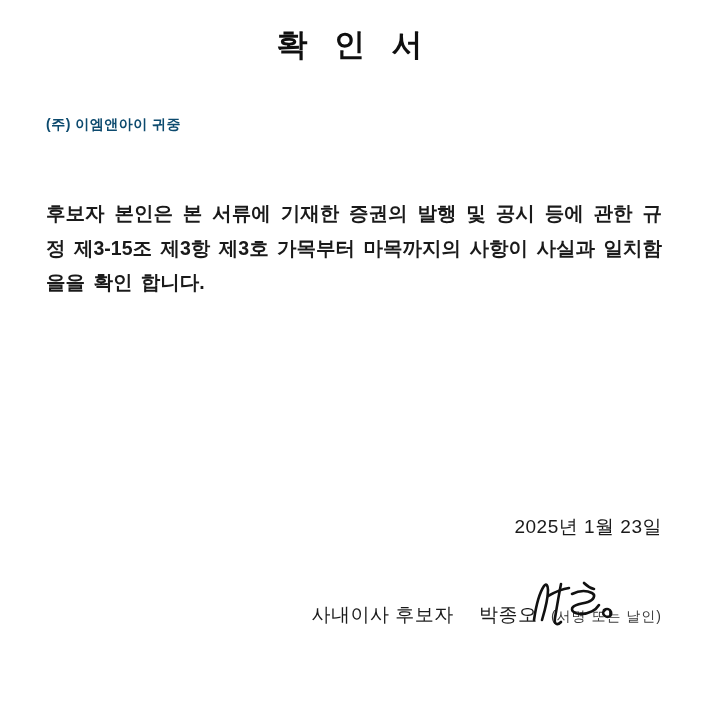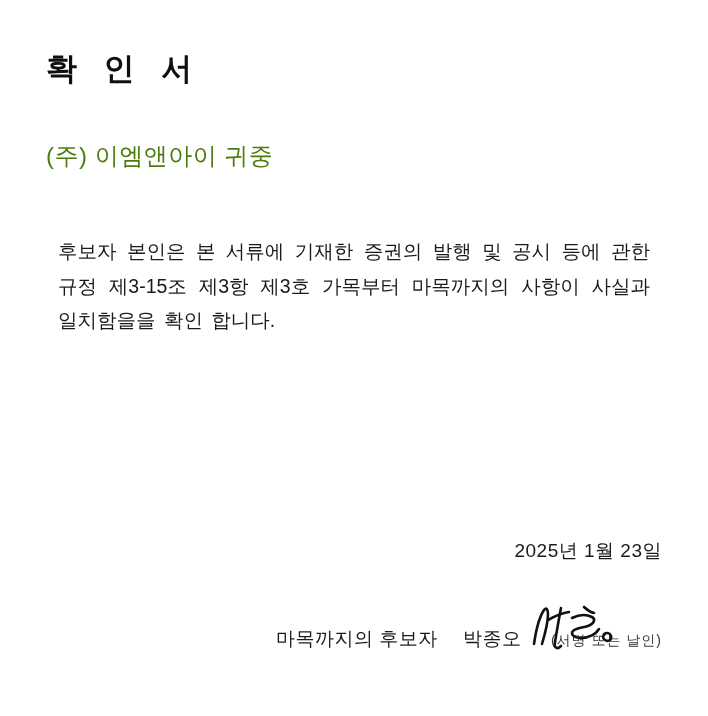--- a/index.html
+++ b/index.html
@@ -18,45 +18,48 @@
 
   .page {
     width: 708px;
     height: 716px;
     position: relative;
     box-sizing: border-box;
     padding: 0 46px;
   }
 
   .doc-title {
+    text-align: center;
     font-size: 31px;
     font-weight: bold;
     letter-spacing: 9px;
-    margin-top: 48px;
+    margin-top: 24px;
     color: #0f0f0f;
   }
 
   .addressee {
     margin-top: 50px;
-    font-size: 24px;
+    font-size: 14px;
     letter-spacing: 0.5px;
-    color: #4d7c0f;
+    color: #0c4a6e;
+    font-weight: bold;
   }
 
   .body-text {
     margin-top: 62px;
     font-size: 19.5px;
     line-height: 1.78;
     text-align: justify;
     text-justify: inter-word;
     color: #1a1a1a;
     word-spacing: 3px;
   }
   .body-text p {
-    margin: 12px;
+    margin: 0;
+    font-weight: bold;
   }
 
   .date-line {
     position: absolute;
     right: 46px;
     top: 490px;
     font-size: 19px;
     letter-spacing: 0.5px;
     color: #1a1a1a;
   }
@@ -74,21 +77,21 @@
   .signer-role {
     letter-spacing: 0.5px;
   }
   .signer-name {
     margin-left: 20px;
     letter-spacing: 0.5px;
   }
   .seal-note {
     position: relative;
     display: inline-block;
-    margin-left: 24px;
+    margin-left: 8px;
     font-size: 14px;
     color: #3a3a3a;
     letter-spacing: 1px;
   }
 
   .signature-mark {
     position: absolute;
     left: 528px;
     top: 556px;
     width: 92px;
@@ -108,21 +111,21 @@
 
   <div class="addressee">(주) 이엠앤아이 귀중</div>
 
   <div class="body-text">
     <p>후보자 본인은 본 서류에 기재한 증권의 발행 및 공시 등에 관한 규정 제3-15조 제3항 제3호 가목부터 마목까지의 사항이 사실과 일치함을을 확인 합니다.</p>
   </div>
 
   <div class="date-line">2025년 1월 23일</div>
 
   <div class="signature-line">
-    <span class="signer-role">마목까지의 후보자</span>
+    <span class="signer-role">사내이사 후보자</span>
     <span class="signer-name">박종오</span>
     <span class="seal-note">(서명 또는 날인)</span>
   </div>
 
   <div class="signature-mark">
     <svg width="92" height="52" viewBox="0 0 92 52" fill="none" xmlns="http://www.w3.org/2000/svg">
       <g stroke="#111111" stroke-width="2.6" stroke-linecap="round" stroke-linejoin="round" fill="none">
         <path d="M6 40 C8 26, 12 12, 16 6 C18 3, 20 5, 20 10 C20 20, 17 30, 14 40"></path>
         <path d="M20 16 C27 12, 34 9, 41 8"></path>
         <path d="M33 4 C31 14, 29 26, 27 38 C26 44, 29 46, 33 42"></path>

